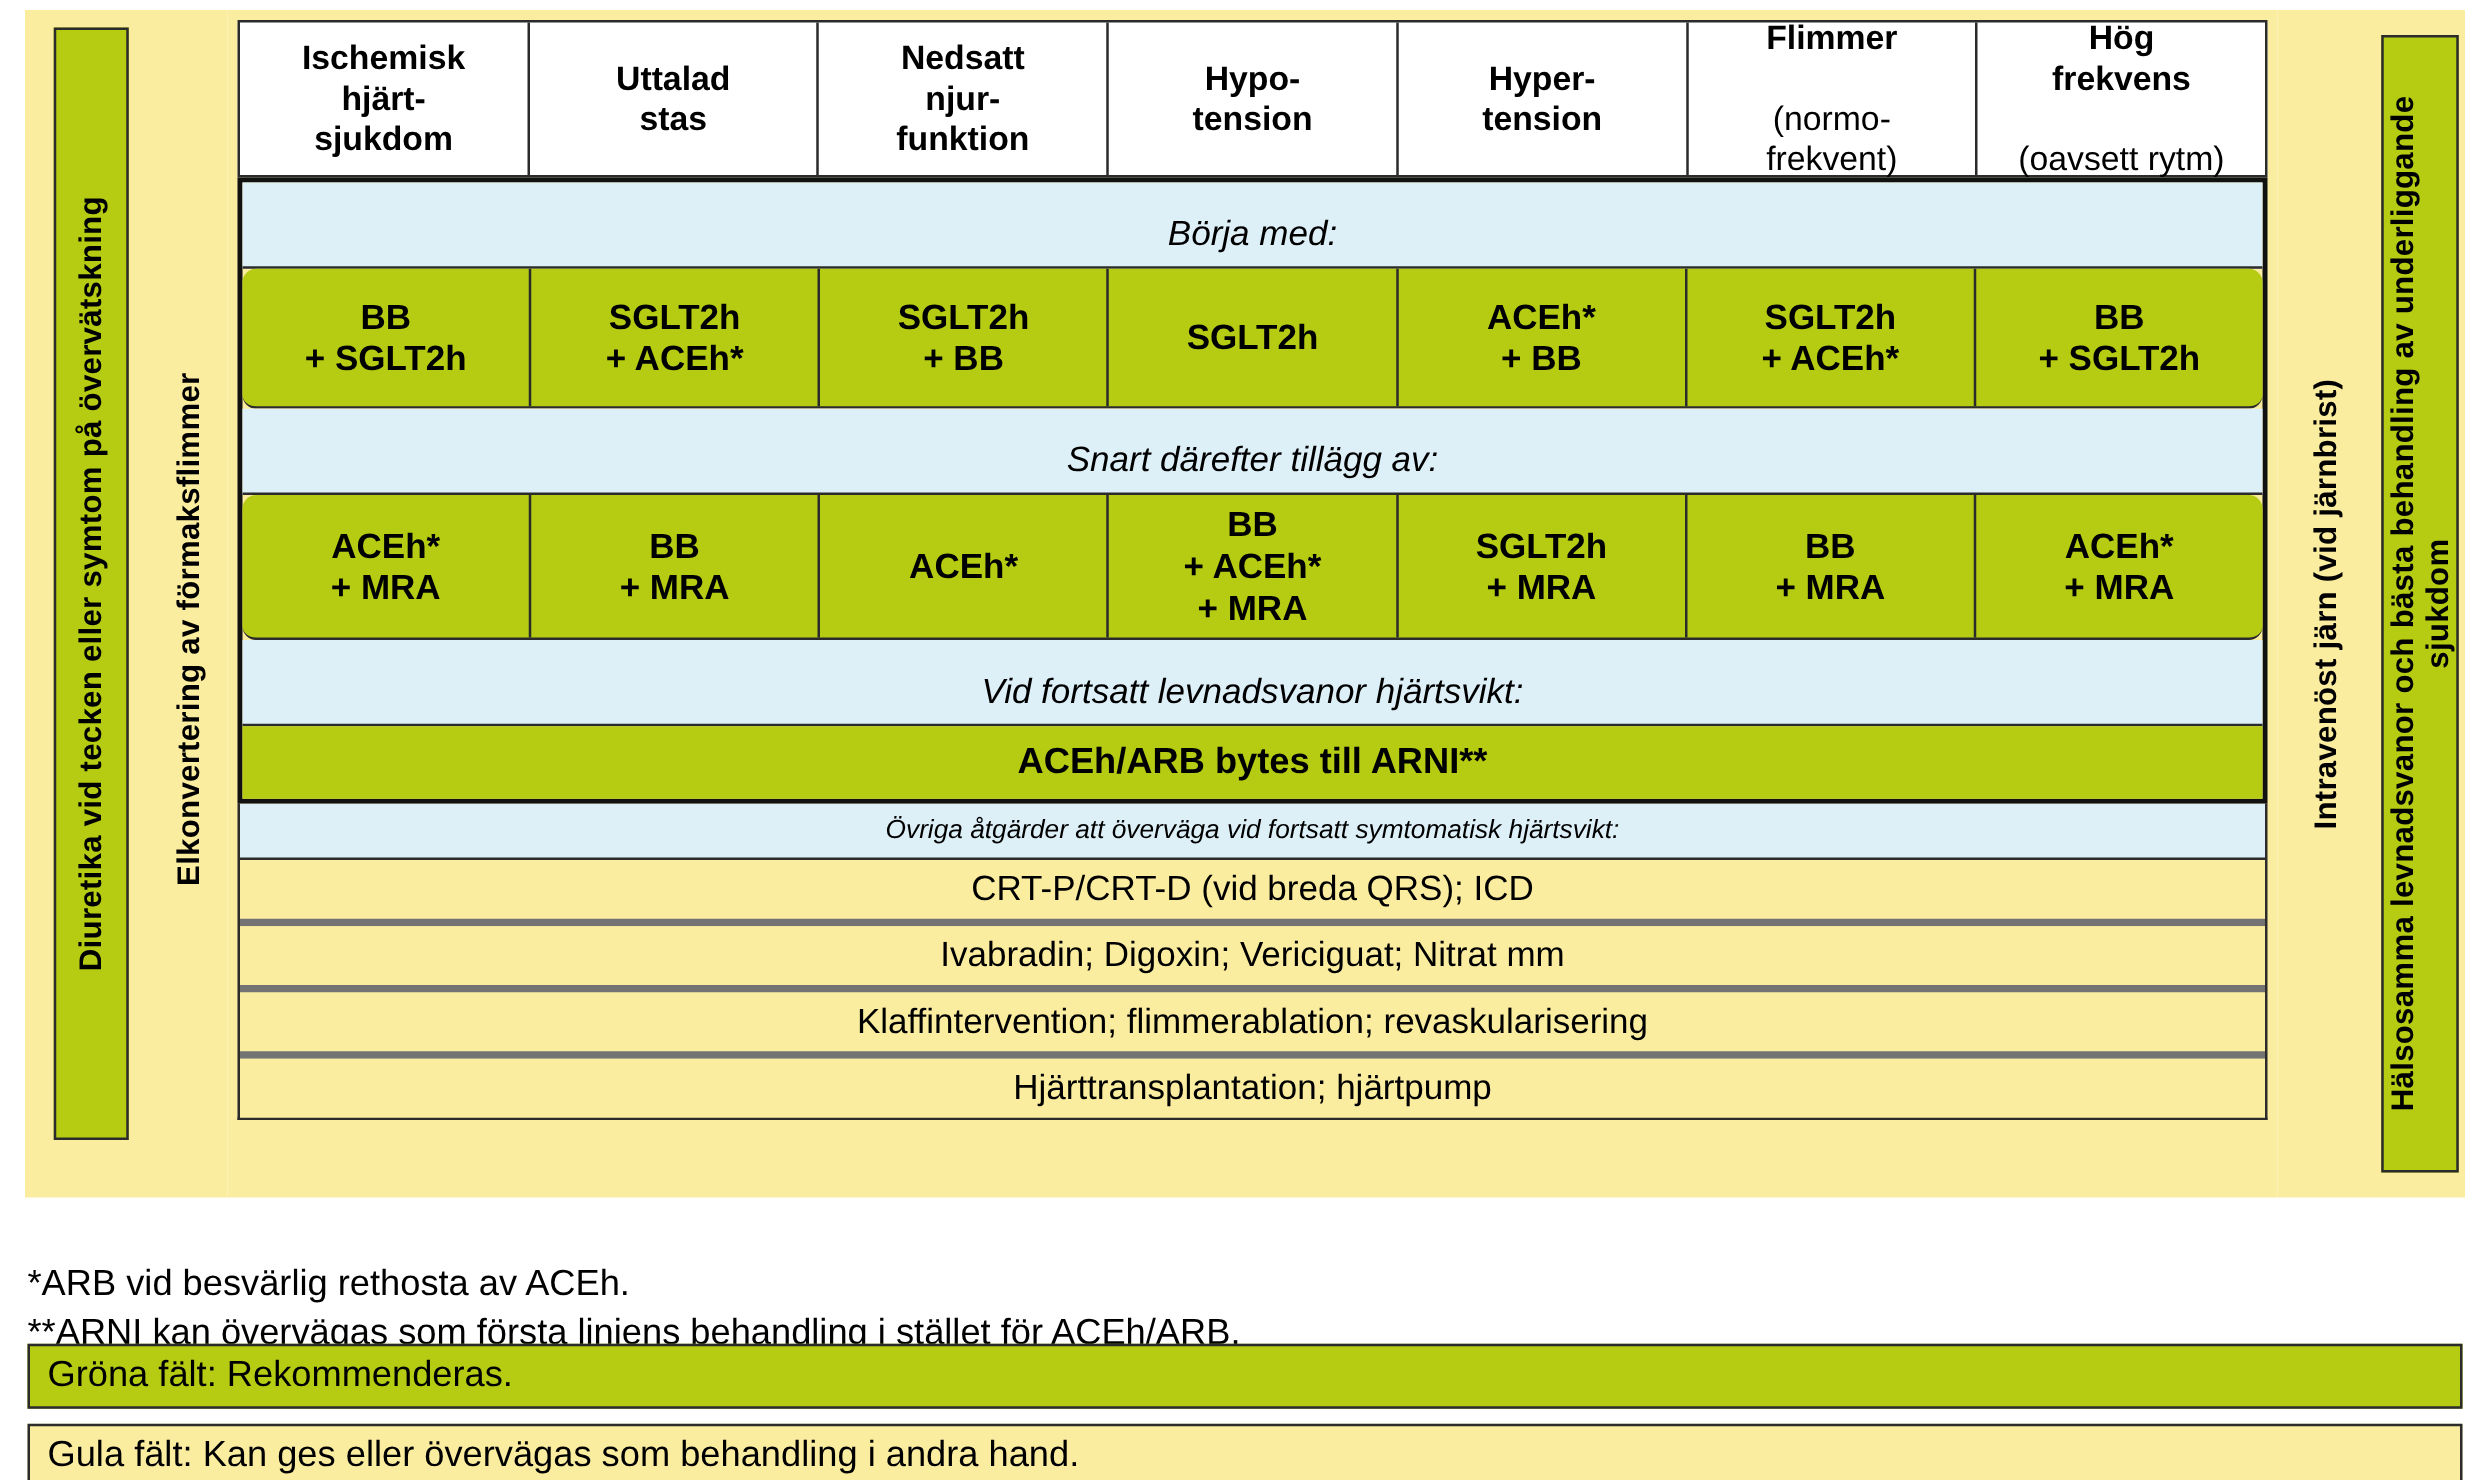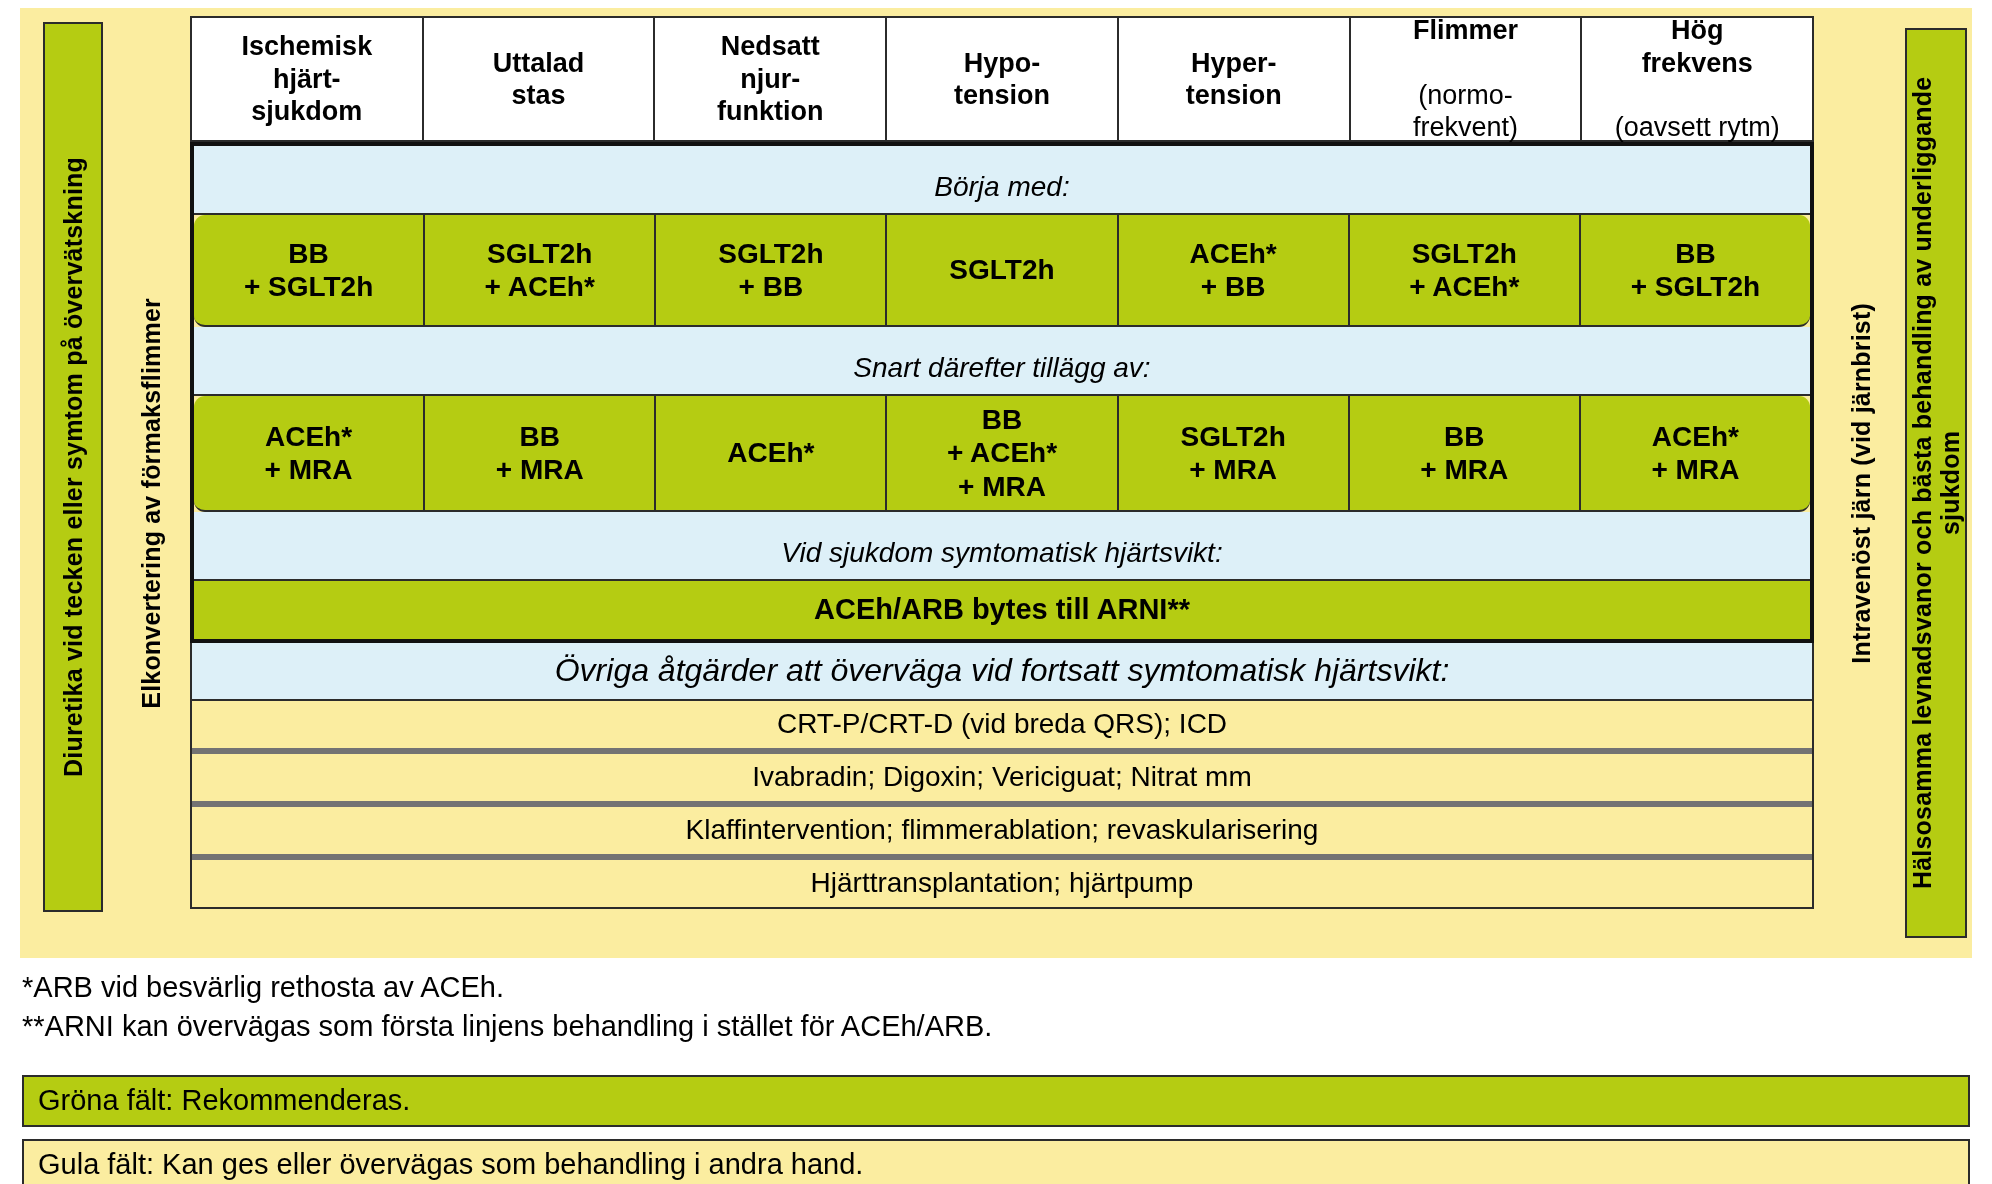--- a/index.html
+++ b/index.html
@@ -167,40 +167,40 @@
     margin: 0 8px 0 8px;
     border-left: 2px solid #2b2b2b;
     border-right: 2px solid #2b2b2b;
     border-bottom: 2px solid #2b2b2b;
     box-sizing: border-box;
   }
   .opt-banner {
     background: #ddf0f8;
     text-align: center;
     font-style: italic;
-    font-size: 32px;
+    font-size: 21px;
     padding: 9px 0 10px 0;
     border-bottom: 2px solid #2b2b2b;
     box-sizing: border-box;
   }
   .opt-row {
     background: #fbeda0;
     text-align: center;
     font-size: 28px;
     padding: 7px 0 8px 0;
     border-bottom: 6px solid #737373;
     box-sizing: border-box;
   }
   .opt-row:last-child { border-bottom: none; }
 
   
   .footnotes {
     position: absolute;
     left: 22px;
-    top: 968px;
+    top: 1008px;
     font-size: 29px;
     line-height: 1.33;
   }
 
   
   .legend {
     position: absolute;
     left: 22px;
     top: 1075px;
     width: 1948px;
@@ -306,21 +306,21 @@
 + ACEh*
 + MRA</div>
           <div class="cell">SGLT2h
 + MRA</div>
           <div class="cell">BB
 + MRA</div>
           <div class="cell">ACEh*
 + MRA</div>
         </div>
 
-        <div class="banner">Vid sjukdom symtomatisk hjärtsvikt:</div>
+        <div class="banner">Vid fortsatt levnadsvanor hjärtsvikt:</div>
 
         <div class="full-green">ACEh/ARB bytes till ARNI**</div>
       </div>
 
       <div class="opts">
         <div class="opt-banner">Övriga åtgärder att överväga vid fortsatt symtomatisk hjärtsvikt:</div>
         <div class="opt-row">CRT-P/CRT-D (vid breda QRS); ICD</div>
         <div class="opt-row">Ivabradin; Digoxin; Vericiguat; Nitrat mm</div>
         <div class="opt-row">Klaffintervention; flimmerablation; revaskularisering</div>
         <div class="opt-row">Hjärttransplantation; hjärtpump</div>

